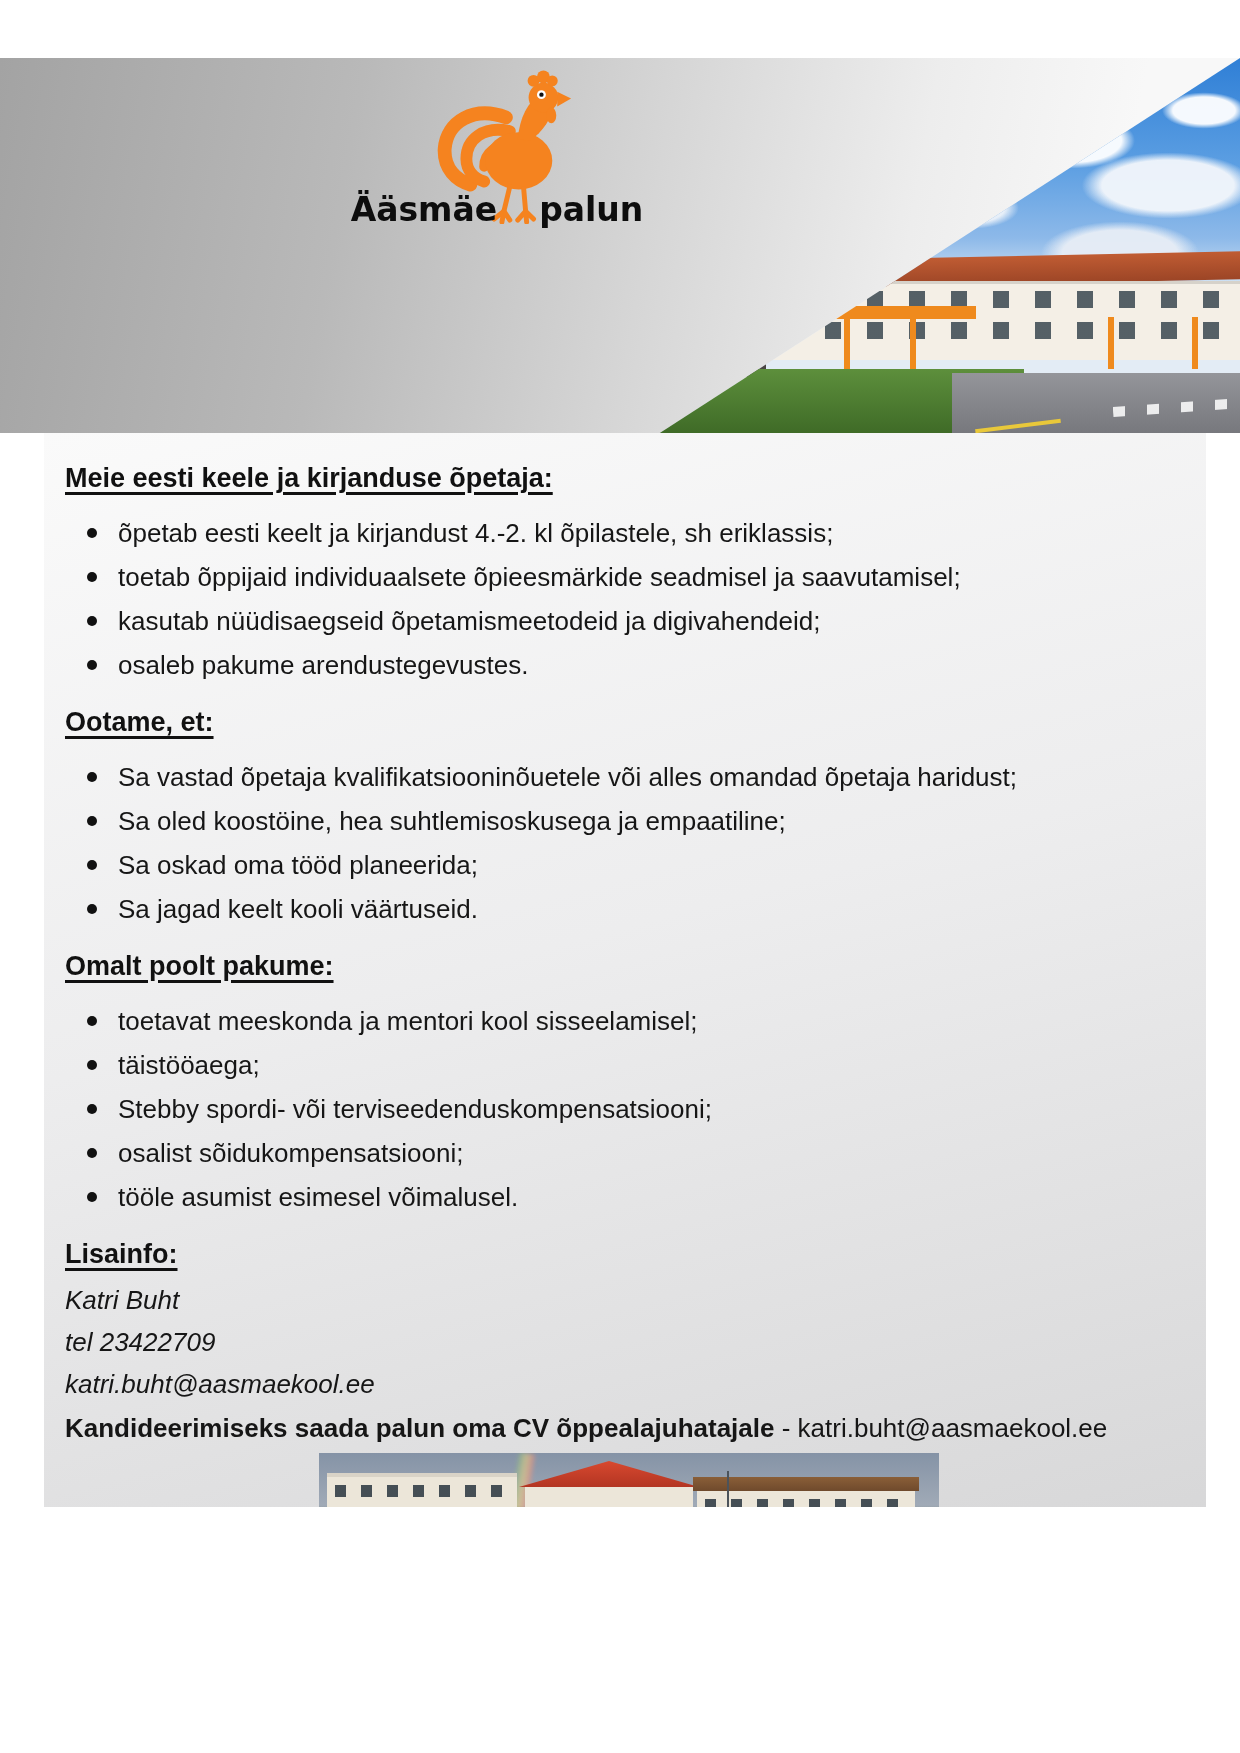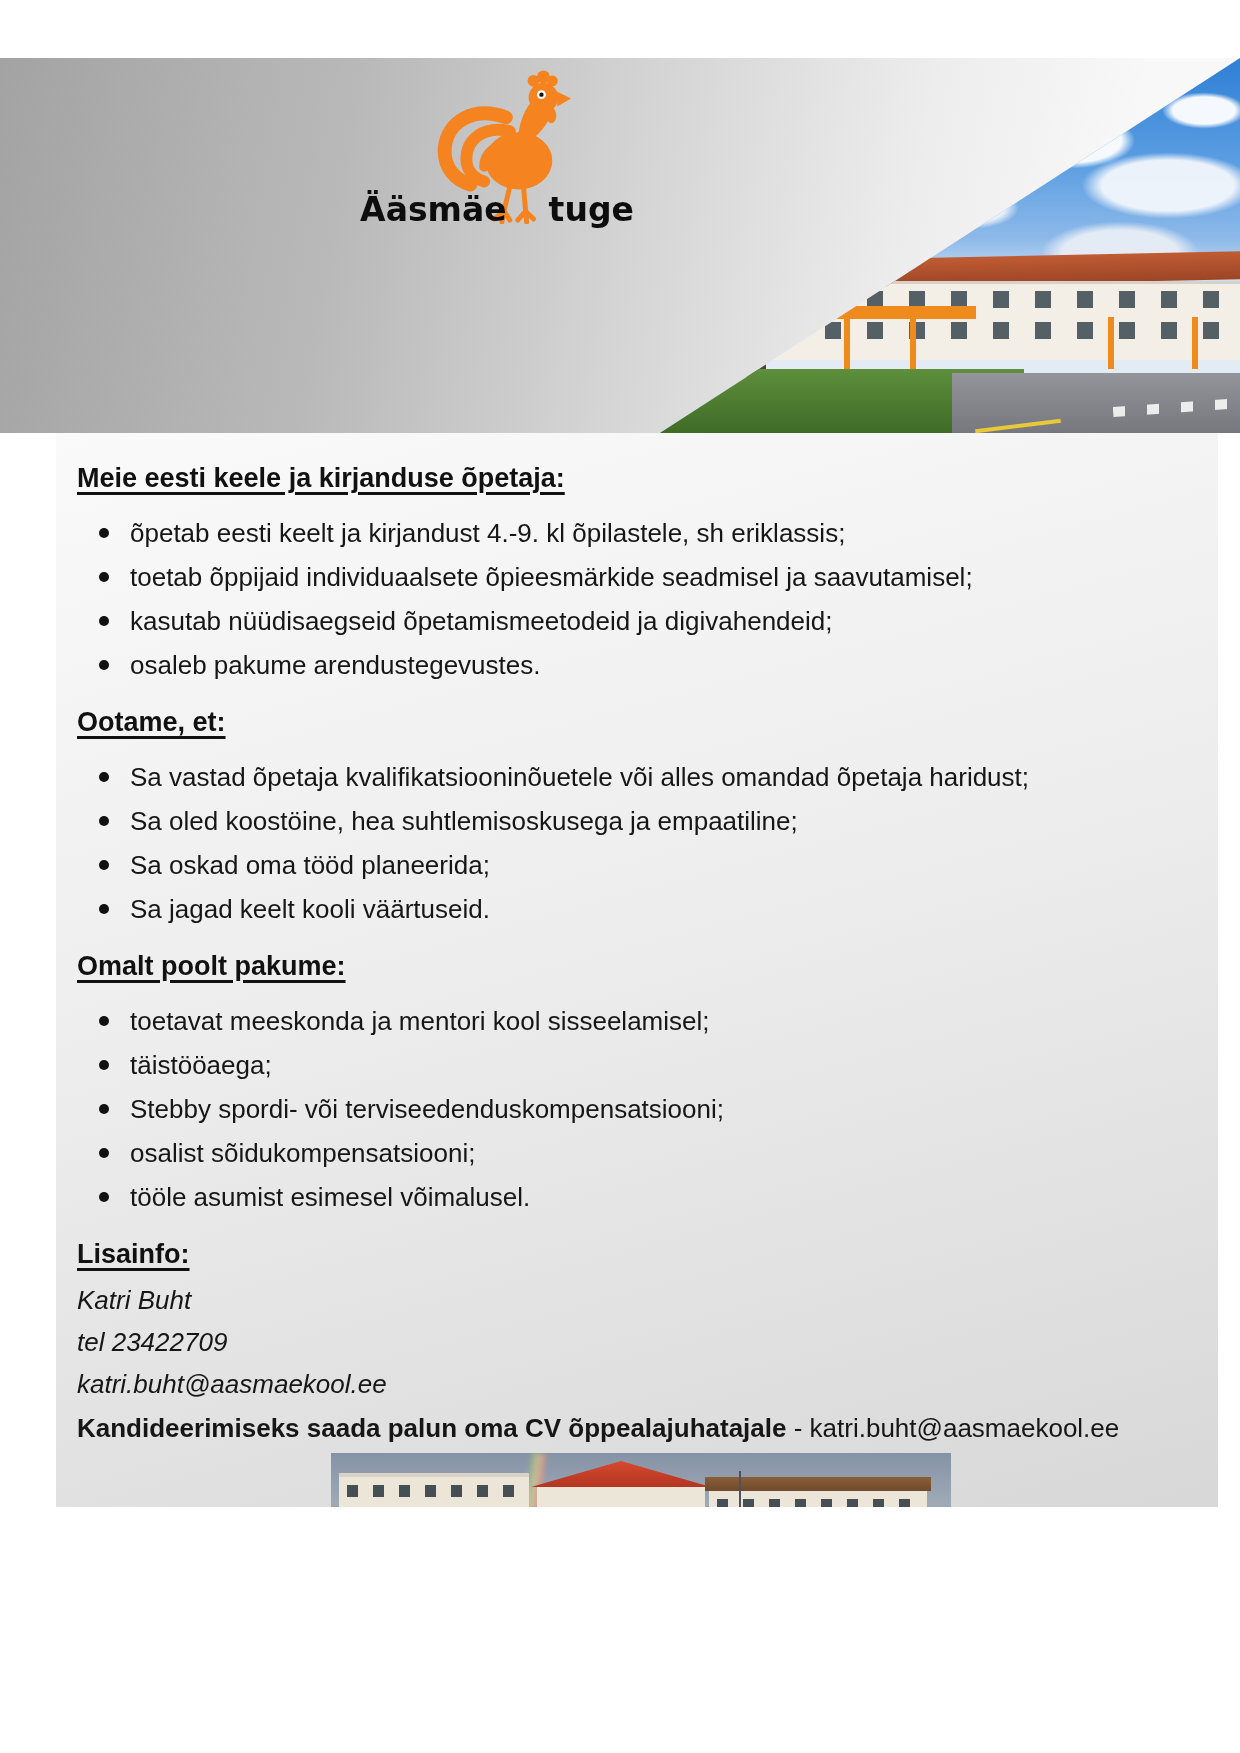--- a/index.html
+++ b/index.html
@@ -41,21 +41,21 @@
   .hp-pole.f1{left:25%;} .hp-pole.f2{left:30%;}
 
   .logo{position:absolute;left:352px;top:8px;width:290px;display:flex;flex-direction:column;align-items:center;}
   .logo svg{display:block;}
   .logo-text{display:flex;gap:42px;margin-top:-34px;font-family:"DejaVu Sans",sans-serif;
       font-weight:bold;font-size:33px;color:#0d0d0d;letter-spacing:0;}
   .header-title{position:absolute;left:44px;top:198px;font-family:"DejaVu Serif",serif;
       font-weight:700;font-size:50px;line-height:1.13;color:#1b2150;letter-spacing:-1px;}
 
   
-  .page-body{position:absolute;top:433px;left:56px;width:1162px;height:1135px;box-sizing:border-box;
+  .page-body{position:absolute;top:433px;left:44px;width:1162px;height:1135px;box-sizing:border-box;
       padding:30px 20px 0 21px;overflow:hidden;
       background:linear-gradient(165deg,#fafafa 0%,#ededee 45%,#d6d6d7 100%);
       border-bottom:3px solid #f5beb3;}
   .sec-heading{font-size:27px;line-height:30px;font-weight:bold;color:#111;
       text-decoration:underline;text-decoration-thickness:2.5px;text-underline-offset:5px;
       margin:0 0 18px 0;}
   .blist{list-style:none;margin:0 0 20px 0;padding:0;}
   .blist li{position:relative;padding-left:53px;font-size:26px;line-height:44px;color:#161616;}
   .blist li::before{content:"";position:absolute;left:22px;top:17px;width:10px;height:10px;
       border-radius:50%;background:#111;}
@@ -140,31 +140,31 @@
         <circle cx="120" cy="29" r="2.2" fill="#111111"></circle>
         <g stroke="#F5831F" stroke-width="5" fill="none" stroke-linecap="round">
           <path d="M88 122 L82 147"></path>
           <path d="M102 124 L104 147"></path>
           <path d="M82 147 L72 155 M82 147 L88 156 M82 147 L80 158"></path>
           <path d="M104 147 L96 156 M104 147 L112 155 M104 147 L105 158"></path>
         </g>
       </svg>
       <div class="logo-text">
         <span>Ääsmäe</span>
-        <span>tuge</span>
+        <span>palun</span>
       </div>
     </div>
 
   </div>
 
   <div class="page-body">
 
     <div class="sec-heading">Meie eesti keele ja kirjanduse õpetaja:</div>
     <ul class="blist">
-      <li>õpetab eesti keelt ja kirjandust 4.-9. kl õpilastele, sh eriklassis;</li>
+      <li>õpetab eesti keelt ja kirjandust 4.-2. kl õpilastele, sh eriklassis;</li>
       <li>toetab õppijaid individuaalsete õpieesmärkide seadmisel ja saavutamisel;</li>
       <li>kasutab nüüdisaegseid õpetamismeetodeid ja digivahendeid;</li>
       <li>osaleb pakume arendustegevustes.</li>
     </ul>
 
     <div class="sec-heading">Ootame, et:</div>
     <ul class="blist">
       <li>Sa vastad õpetaja kvalifikatsiooninõuetele või alles omandad õpetaja haridust;</li>
       <li>Sa oled koostöine, hea suhtlemisoskusega ja empaatiline;</li>
       <li>Sa oskad oma tööd planeerida;</li>

